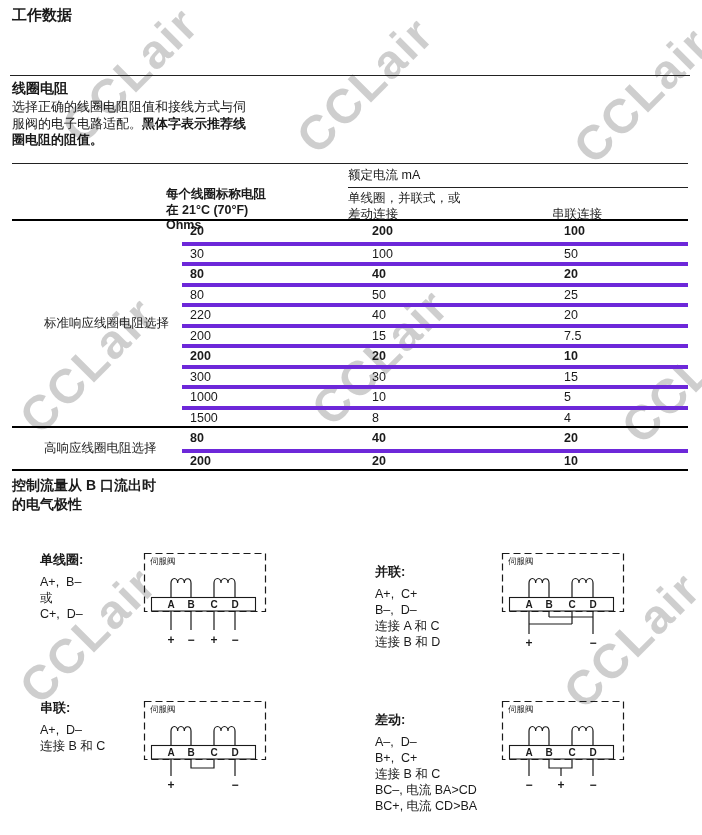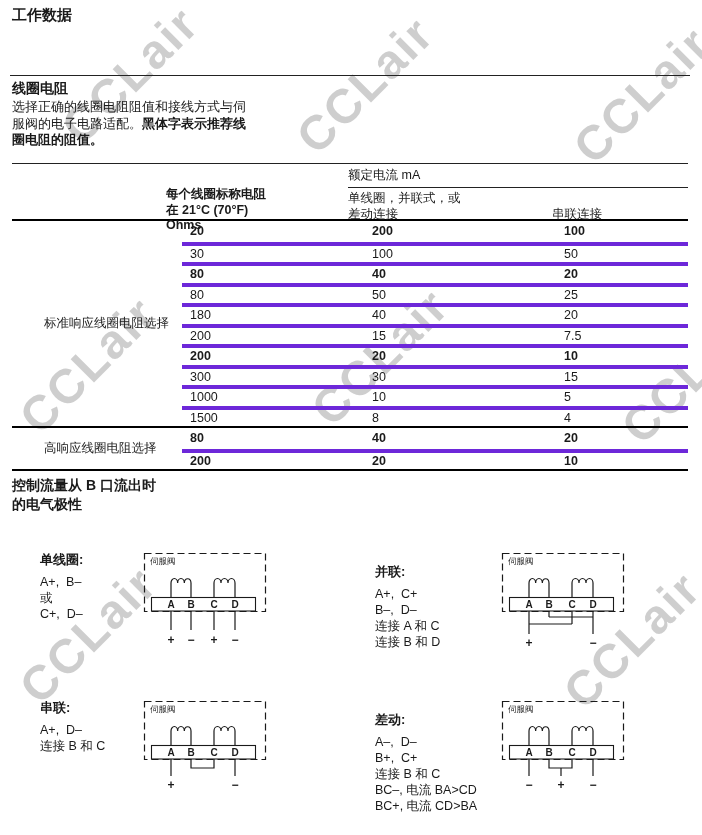--- a/index.html
+++ b/index.html
@@ -121,21 +121,21 @@
                 <div>80</div>
                 <div>40</div>
                 <div>20</div>
               </div>
             <div class="trow">
                 <div>80</div>
                 <div>50</div>
                 <div>25</div>
               </div>
             <div class="trow">
-                <div>180</div>
+                <div>220</div>
                 <div>40</div>
                 <div>20</div>
               </div>
             <div class="trow">
                 <div>200</div>
                 <div>15</div>
                 <div>7.5</div>
               </div>
             <div class="trow rec">
                 <div>200</div>

